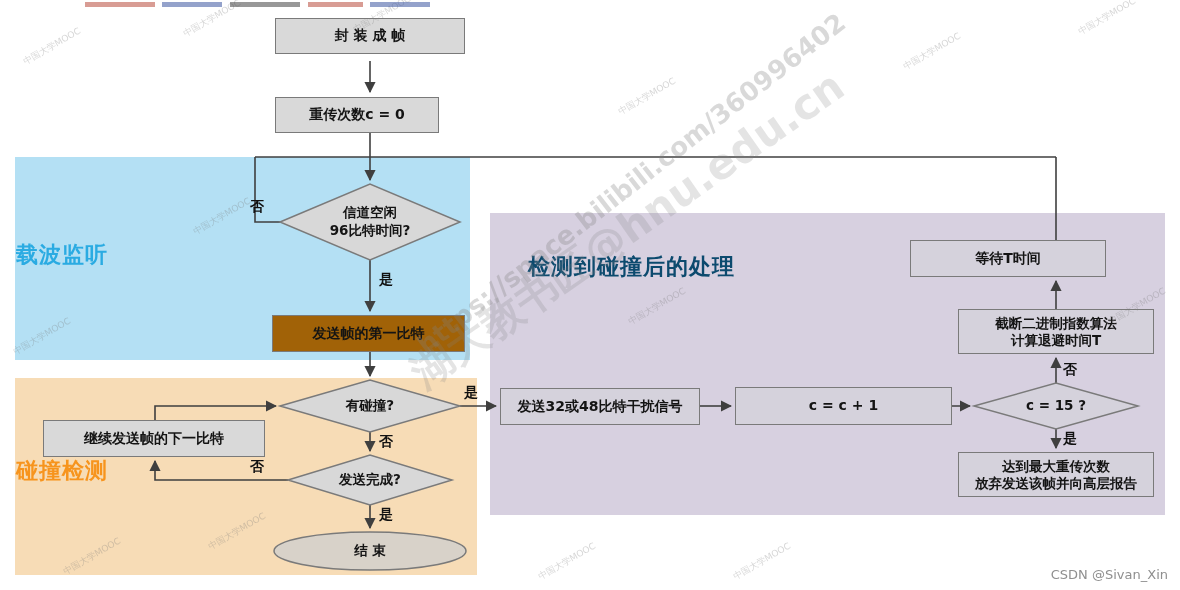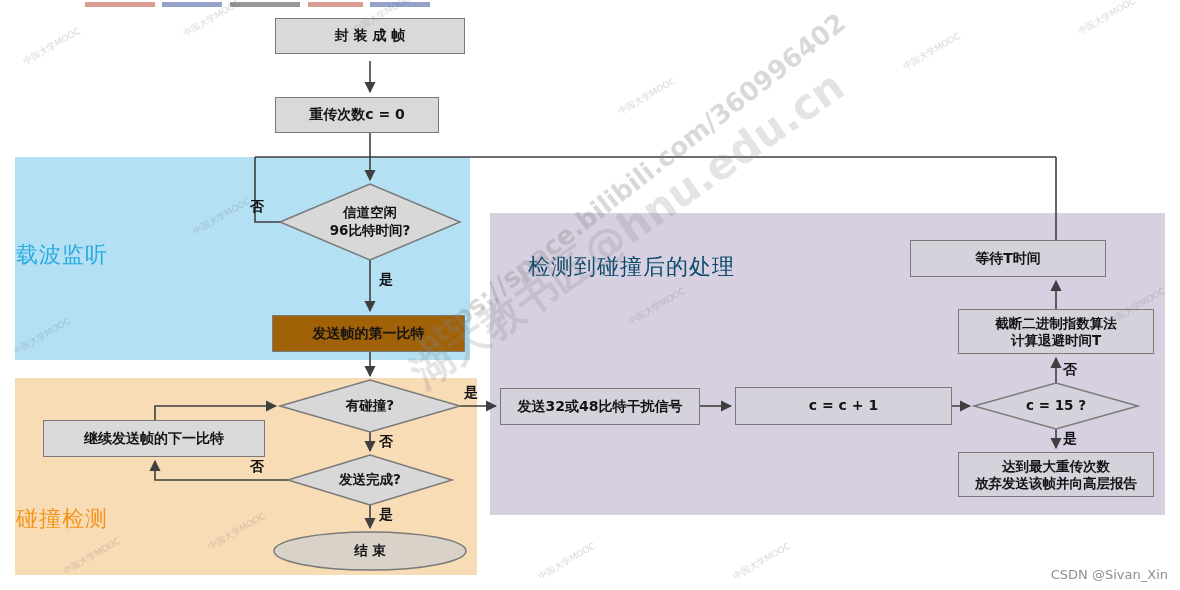--- a/index.html
+++ b/index.html
@@ -35,24 +35,24 @@
     position:absolute; z-index:2;
     display:flex; flex-direction:column; align-items:center; justify-content:center;
     font-weight:bold; font-size:13.5px; color:#141414; text-align:center; line-height:1.3;
   }
   .flow-label {
     position:absolute; z-index:2;
     font-weight:bold; font-size:14px; color:#111;
   }
   .region-label {
     position:absolute; z-index:2;
-    font-weight:normal; font-size:22px; letter-spacing:1px;
+    font-weight:bold; font-size:22px; letter-spacing:1px;
   }
   .lbl-carrier   { color:#2aabe2; left:16px;  top:240px; }
-  .lbl-collision { color:#f7941d; left:16px;  top:456px;margin-top:48px; }
+  .lbl-collision { color:#f7941d; left:16px;  top:456px; }
   .lbl-handling  { color:#0c4a6e; left:528px; top:252px; }
 
   .wm { position:absolute; z-index:3; color:rgba(120,120,120,0.30); white-space:nowrap; pointer-events:none; }
   .wm-small { font-size:9px; transform:rotate(-30deg); }
   .wm-url  { font-size:26px; font-weight:bold; transform:rotate(-38deg); transform-origin:left bottom;
              left:430px; top:330px; color:rgba(130,130,130,0.30); }
   .wm-name { font-size:42px; font-weight:bold; transform:rotate(-35deg); transform-origin:left bottom;
              left:432px; top:345px; color:rgba(130,130,130,0.22); }
 
   .credit { position:absolute; z-index:3; right:12px; bottom:8px; font-size:13px; color:#8f8f8f; }

